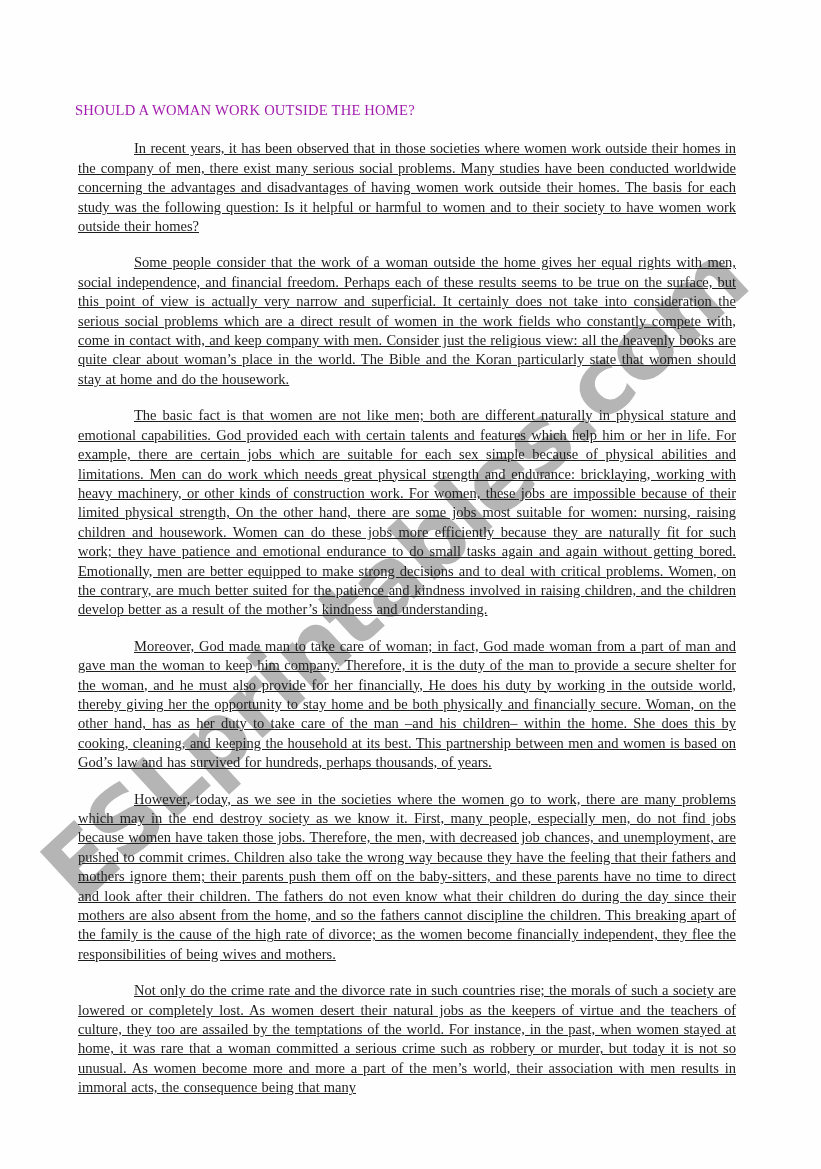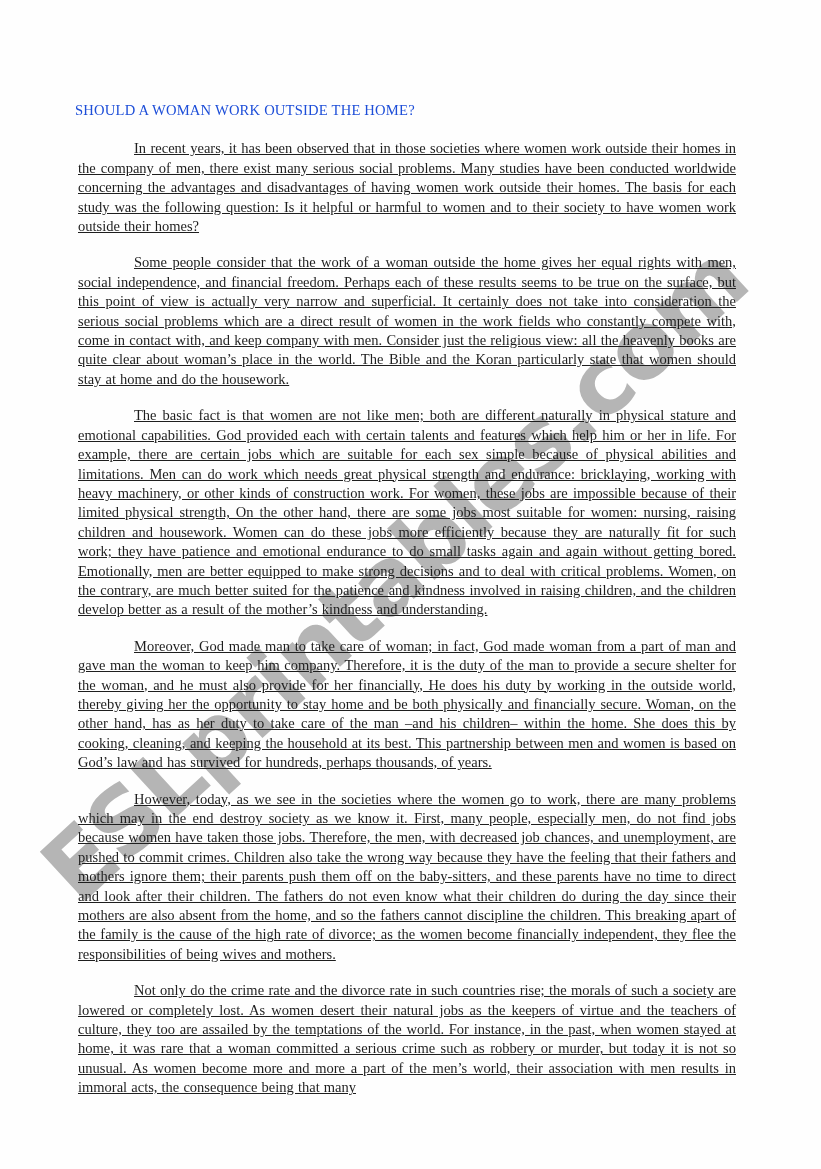--- a/index.html
+++ b/index.html
@@ -42,21 +42,21 @@
     color: #1e1e1e;
     font-size: 14.5px;
     line-height: 19.4px;
   }
   .doc-title {
     font-size: 14.6px;
     font-weight: normal;
     letter-spacing: 0.2px;
     margin: 0 0 19px 0;
     padding-left: 14px;
-    color: #1d4ed8;
+    color: #a21caf;
   }
   .content p {
     margin: 17px;
     text-align: justify;
     text-indent: 56px;
     word-spacing: 0.5px;
     text-decoration: underline;
   }
 </style>
 </head>

